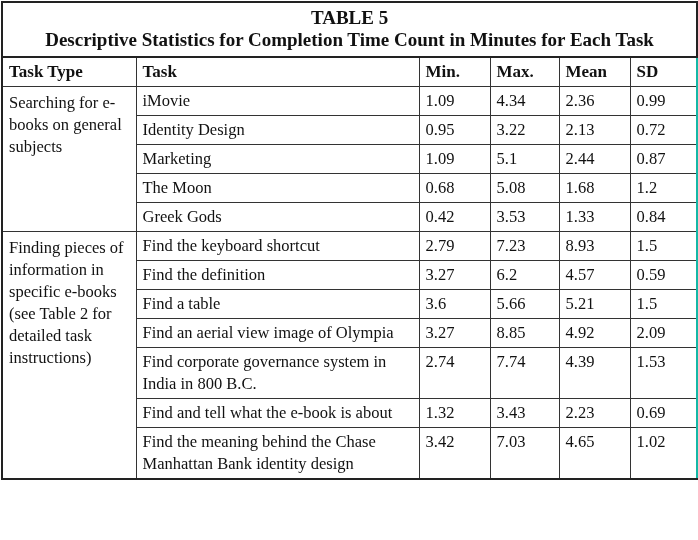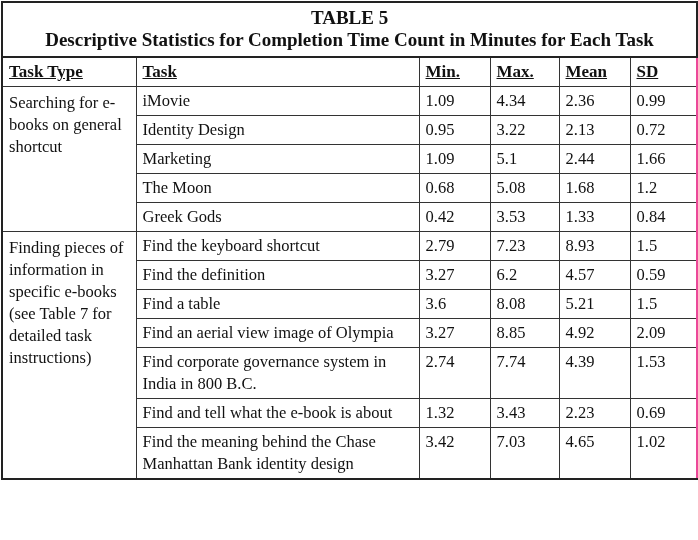--- a/index.html
+++ b/index.html
@@ -1,23 +1,23 @@
 <!DOCTYPE html>
 <html><head>
   <meta charset="utf-8">
   <style>
     html, body { margin: 0; padding: 0; background: #ffffff; }
     body { width: 698px; height: 540px; overflow: hidden; font-family: "Liberation Serif", "DejaVu Serif", serif; color: #111; }
     .wrap { position: absolute; left: 1px; top: 1px; width: 609px; }
     table { border-collapse: collapse; width: 695px; table-layout: fixed; }
     td, th { border: 1.5px solid #333; vertical-align: top; font-size: 16.5px; line-height: 22px; padding: 3px 6px 3px 6px; text-align: left; }
     .title-cell { text-align: center; font-weight: bold; font-size: 19px; line-height: 22px; padding: 4px 4px 5px 4px; border: 2px solid #222; }
-    th { font-weight: bold; font-size: 17px; padding: 3px 6px; text-decoration: underline; }
+    th { font-weight: bold; font-size: 17px; padding: 3px 6px; }
     .outer-l { border-left: 2px solid #222; }
-    .outer-r { border-right: 2px solid #ec4899; }
+    .outer-r { border-right: 2px solid #14b8a6; }
     .outer-b td { border-bottom: 2px solid #222; }
     .type-cell { line-height: 22px; padding-top: 5px; }
   </style>
 </head>
 <body>
 
 <div class="wrap">
   <table>
     <colgroup>
       <col style="width:134px">
@@ -37,75 +37,75 @@
     <tr>
       <th class="outer-l">Task Type</th>
       <th>Task</th>
       <th>Min.</th>
       <th>Max.</th>
       <th>Mean</th>
       <th class="outer-r">SD</th>
     </tr>
 
     <tr>
-      <td rowspan="5" class="outer-l type-cell">Searching for e-books on general shortcut</td>
+      <td rowspan="5" class="outer-l type-cell">Searching for e-books on general subjects</td>
       <td>iMovie</td>
       <td>1.09</td>
       <td>4.34</td>
       <td>2.36</td>
       <td class="outer-r">0.99</td>
     </tr>
     <tr>
       <td>Identity Design</td>
       <td>0.95</td>
       <td>3.22</td>
       <td>2.13</td>
       <td class="outer-r">0.72</td>
     </tr>
     <tr>
       <td>Marketing</td>
       <td>1.09</td>
       <td>5.1</td>
       <td>2.44</td>
-      <td class="outer-r">1.66</td>
+      <td class="outer-r">0.87</td>
     </tr>
     <tr>
       <td>The Moon</td>
       <td>0.68</td>
       <td>5.08</td>
       <td>1.68</td>
       <td class="outer-r">1.2</td>
     </tr>
     <tr>
       <td>Greek Gods</td>
       <td>0.42</td>
       <td>3.53</td>
       <td>1.33</td>
       <td class="outer-r">0.84</td>
     </tr>
 
     <tr>
-      <td rowspan="7" class="outer-l type-cell" style="border-bottom:2px solid #222;">Finding pieces of information in specific e-books (see Table 7 for detailed task instructions)</td>
+      <td rowspan="7" class="outer-l type-cell" style="border-bottom:2px solid #222;">Finding pieces of information in specific e-books (see Table 2 for detailed task instructions)</td>
       <td>Find the keyboard shortcut</td>
       <td>2.79</td>
       <td>7.23</td>
       <td>8.93</td>
       <td class="outer-r">1.5</td>
     </tr>
     <tr>
       <td>Find the definition</td>
       <td>3.27</td>
       <td>6.2</td>
       <td>4.57</td>
       <td class="outer-r">0.59</td>
     </tr>
     <tr>
       <td>Find a table</td>
       <td>3.6</td>
-      <td>8.08</td>
+      <td>5.66</td>
       <td>5.21</td>
       <td class="outer-r">1.5</td>
     </tr>
     <tr>
       <td>Find an aerial view image of Olympia</td>
       <td>3.27</td>
       <td>8.85</td>
       <td>4.92</td>
       <td class="outer-r">2.09</td>
     </tr>

